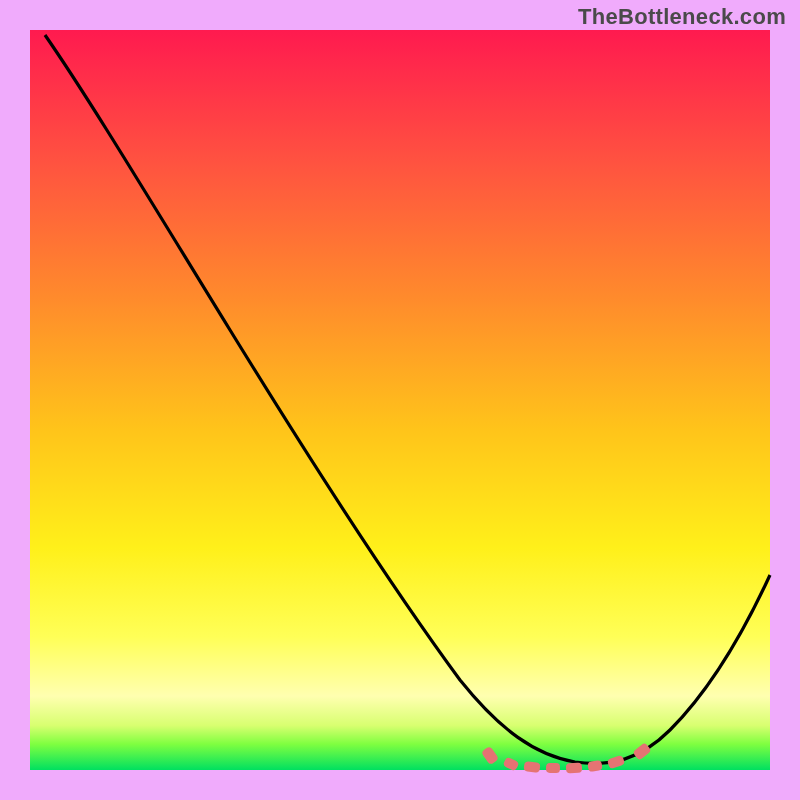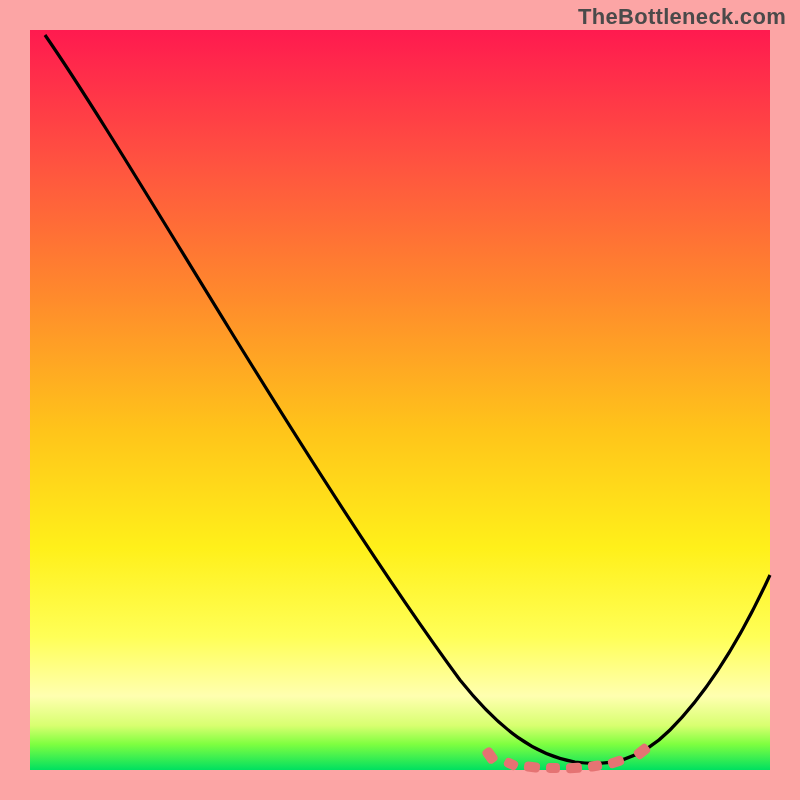--- a/index.html
+++ b/index.html
@@ -8,21 +8,21 @@
     width: 800px;
     height: 800px;
     background: #000;
     font-family: Arial, Helvetica, sans-serif;
     overflow: hidden;
   }
   .frame {
     position: relative;
     width: 800px;
     height: 800px;
-    background: #fca5a5;
+    background: #f0abfc;
   }
   .watermark {
     position: absolute;
     top: 4px;
     right: 14px;
     color: #4a4a4a;
     font-size: 22px;
     font-weight: 600;
     letter-spacing: 0.3px;
     z-index: 5;

